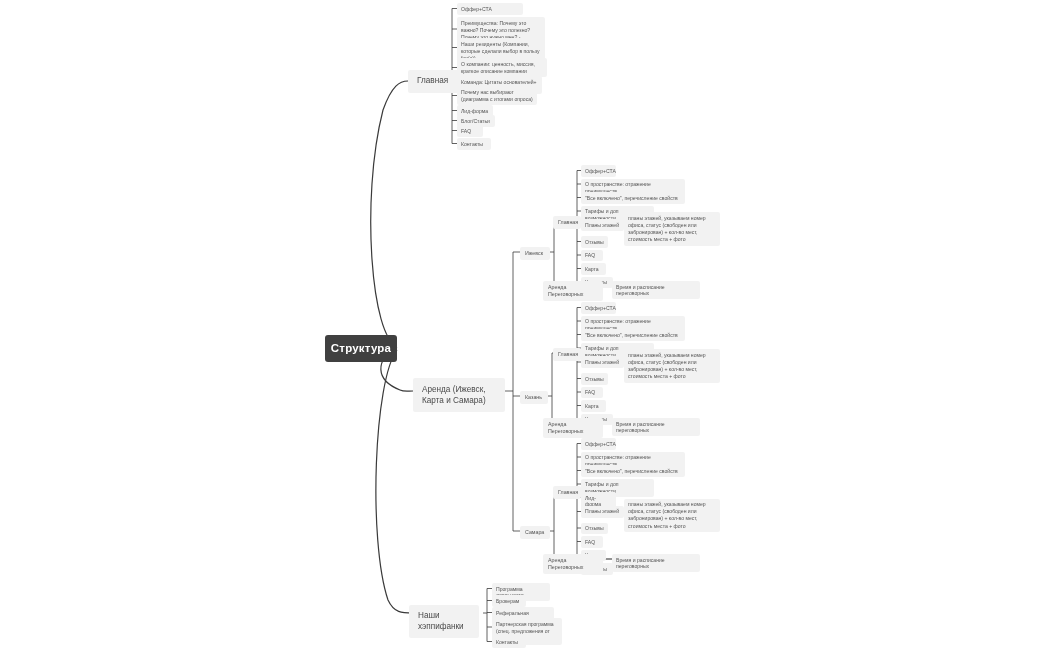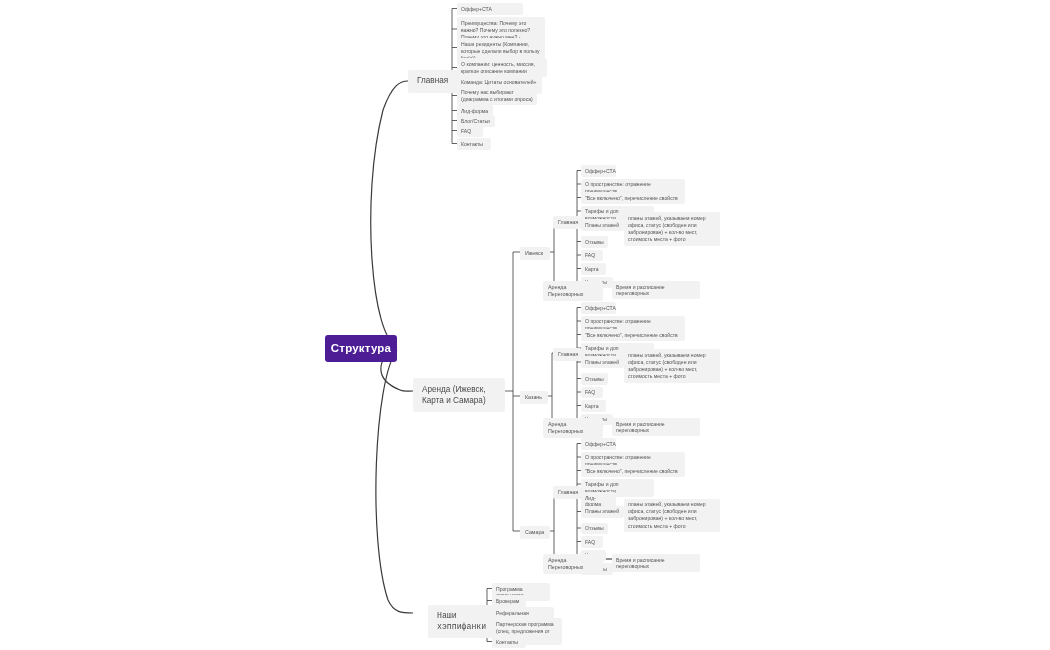--- a/index.html
+++ b/index.html
@@ -19,21 +19,21 @@
     background:#f2f2f2;
     color:#555555;
     border-radius:2px;
     line-height:1.28;
     white-space:pre-line;
     display:flex;
     align-items:center;
   }
   
   .root{
-    background:#4c1d95;
+    background:#404040;
     color:#ffffff;
     font-size:11.5px;
     font-weight:bold;
     border-radius:3px;
     padding:6px 12px;
     letter-spacing:.2px;
     justify-content:center;
   }
   
   .lvl1{
@@ -198,19 +198,19 @@
     <div class="node leaf" style="left: 581px; top: 478.5px; width: 73.2px; min-height: 11px;">Тарифы и доп возможности</div>
     <div class="node leaf" style="left: 581px; top: 492px; width: 34.95px; min-height: 11px;">Лид-форма</div>
     <div class="node leaf" style="left: 581px; top: 505.5px; width: 42.6px; min-height: 12px;">Планы этажей</div>
     <div class="node leaf multi" style="left: 624px; top: 498.5px; width: 96px; min-height: 24px;">планы этажей, указываем  номер офиса, статус (свободен или забронирован) + кол-во мест, стоимость места + фото</div>
     <div class="node leaf" style="left: 581px; top: 522.5px; width: 27.3px; min-height: 11px;">Отзывы</div>
     <div class="node leaf" style="left: 581px; top: 536px; width: 22px; min-height: 11px;">FAQ</div>
     <div class="node leaf" style="left: 581px; top: 549.5px; width: 24.75px; min-height: 11px;">Карта</div>
     <div class="node leaf" style="left: 581px; top: 563px; width: 32.4px; min-height: 11px;">Контакты</div>
     <div class="node lvl3" style="left: 543px; top: 554px; width: 60px; min-height: 10px;">Аренда Переговорных</div>
     <div class="node leaf" style="left: 612px; top: 554px; width: 88px; min-height: 10px;">Время и расписание переговорных</div>
-    <div class="node lvl1" style="left: 428px; top: 605px; width: 70px; min-height: 15px; font-family: Liberation Mono, monospace;">Наши хэппифанки</div>
+    <div class="node lvl1" style="left: 409px; top: 605px; width: 70px; min-height: 15px;">Наши хэппифанки</div>
     <div class="node leaf" style="left: 492px; top: 583px; width: 58px; min-height: 11px;">Программа лояльности</div>
     <div class="node leaf" style="left: 492px; top: 595px; width: 34px; min-height: 11px;">Брокерам</div>
     <div class="node leaf" style="left: 492px; top: 607px; width: 62px; min-height: 11px;">Реферальная программа</div>
     <div class="node leaf multi" style="left: 492px; top: 618px; width: 70px; min-height: 18px;">Партнерская программа (спец. предложения от партнеров)</div>
     <div class="node leaf" style="left: 492px; top: 636px; width: 34px; min-height: 11px;">Контакты</div>
   </div>
 
 </body></html>

